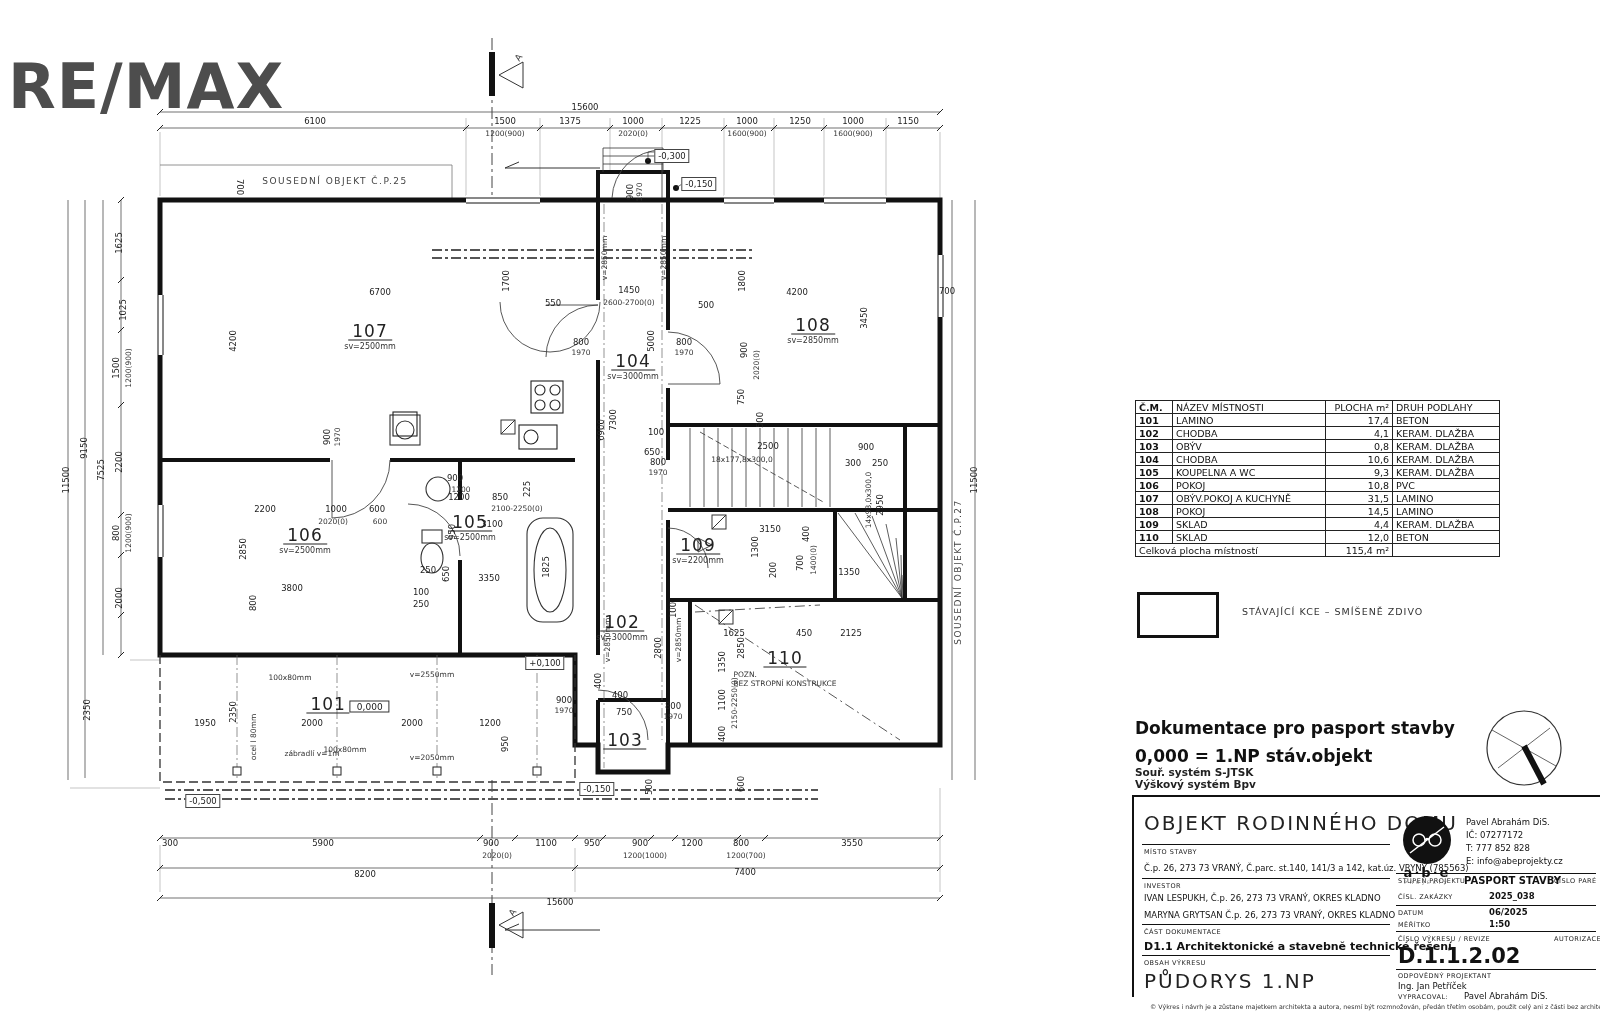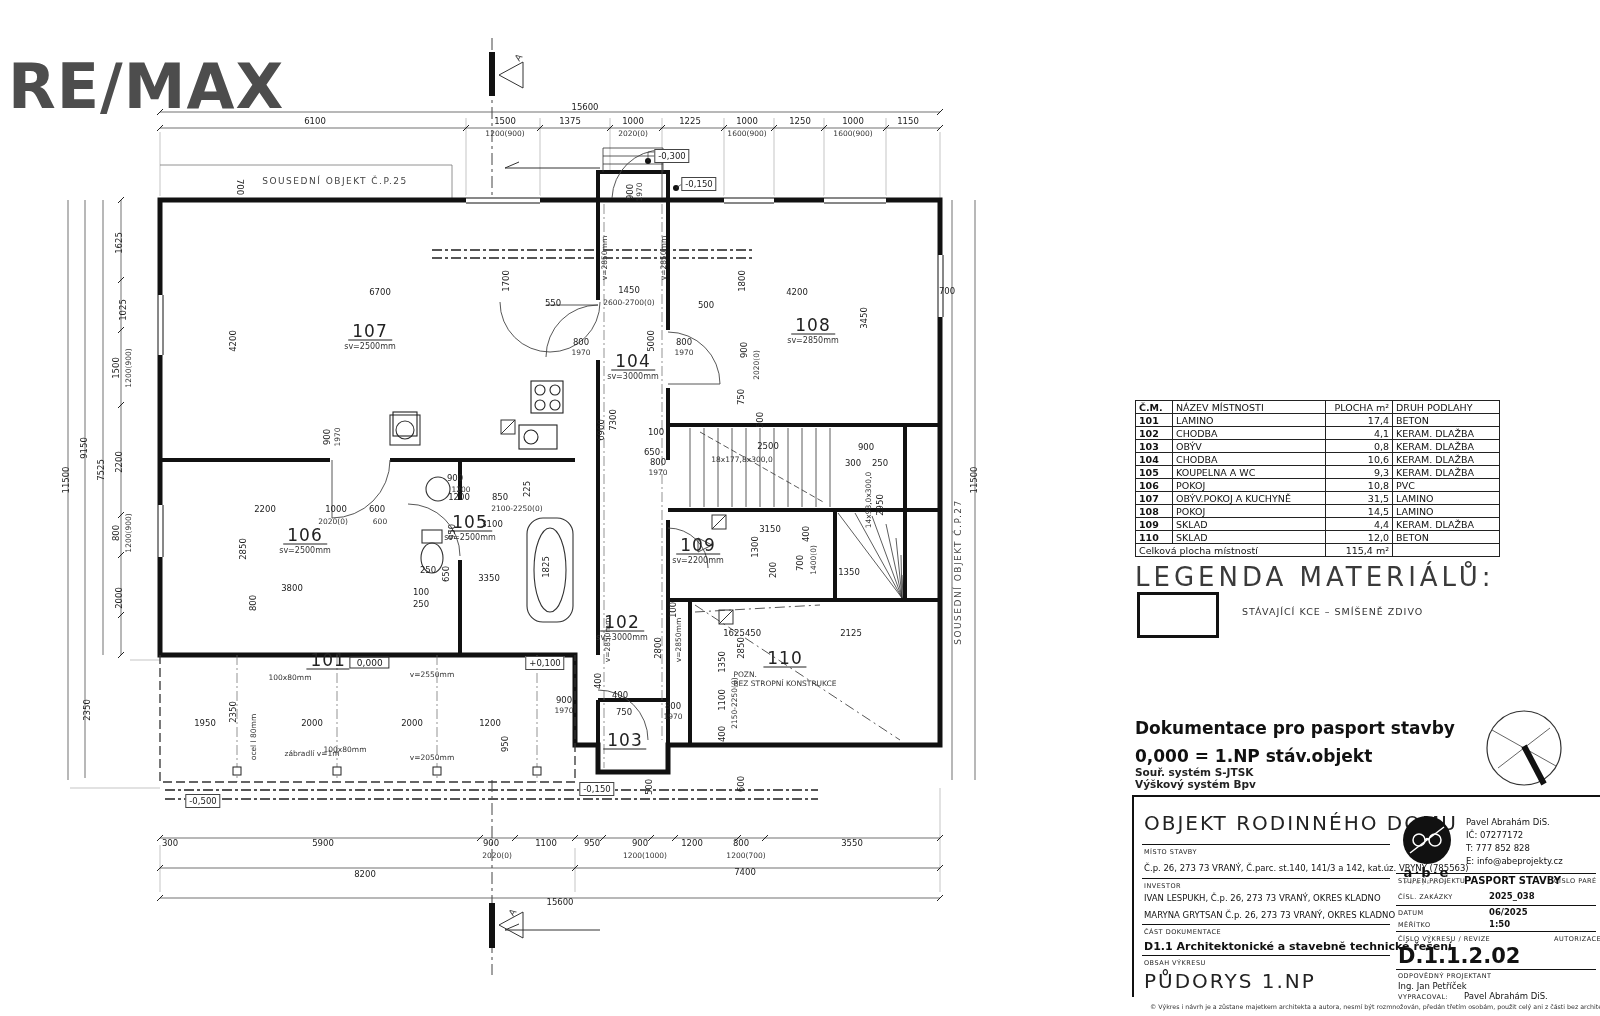--- a/index.html
+++ b/index.html
@@ -327,21 +327,21 @@
         <span class="pl dimsub" style="left: 678px; top: 640px; transform: translate(-50%, -50%) rotate(-90deg);">v=2850mm</span>
         <span class="pl dim" style="left: 673px; top: 610px; transform: translate(-50%, -50%) rotate(-90deg);">100</span>
         <span class="pl dim" style="left: 620px; top: 695px;">400</span>
         <span class="pl dim" style="left: 624px; top: 712px;">750</span>
         <span class="pl dim" style="left: 673px; top: 706px;">800</span>
         <span class="pl dimsub" style="left: 673px; top: 716px;">1970</span>
         <span class="pl dim" style="left: 598px; top: 681px; transform: translate(-50%, -50%) rotate(-90deg);">400</span>
         <span class="pl dim" style="left: 564px; top: 700px;">900</span>
         <span class="pl dimsub" style="left: 564px; top: 710px;">1970</span>
         <span class="pl dim" style="left: 734px; top: 633px;">1625</span>
-        <span class="pl dim" style="left: 753px; top: 633px;">450</span>
+        <span class="pl dim" style="left: 804px; top: 633px;">450</span>
         <span class="pl dim" style="left: 851px; top: 633px;">2125</span>
         <span class="pl dim" style="left: 722px; top: 662px; transform: translate(-50%, -50%) rotate(-90deg);">1350</span>
         <span class="pl dim" style="left: 741px; top: 648px; transform: translate(-50%, -50%) rotate(-90deg);">2850</span>
         <span class="pl dim" style="left: 722px; top: 700px; transform: translate(-50%, -50%) rotate(-90deg);">1100</span>
         <span class="pl dimsub" style="left: 734px; top: 703px; transform: translate(-50%, -50%) rotate(-90deg);">2150-2250(0)</span>
         <span class="pl dim" style="left: 722px; top: 734px; transform: translate(-50%, -50%) rotate(-90deg);">400</span>
         <span class="pl dimsub" style="left: 432px; top: 674px;">v=2550mm</span>
         <span class="pl dimsub" style="left: 290px; top: 677px;">100x80mm</span>
         <span class="pl dim" style="left: 205px; top: 723px;">1950</span>
         <span class="pl dim" style="left: 233px; top: 712px; transform: translate(-50%, -50%) rotate(-90deg);">2350</span>
@@ -360,21 +360,21 @@
         <div class="room" style="left: 370px; top: 336px;"><div class="rn">107</div><div class="rs">sv=2500mm</div></div>
         <div class="room" style="left: 633px; top: 366px;"><div class="rn">104</div><div class="rs">sv=3000mm</div></div>
         <div class="room" style="left: 813px; top: 330px;"><div class="rn">108</div><div class="rs">sv=2850mm</div></div>
         <div class="room" style="left: 305px; top: 540px;"><div class="rn">106</div><div class="rs">sv=2500mm</div></div>
         <div class="room" style="left: 470px; top: 527px;"><div class="rn">105</div><div class="rs">sv=2500mm</div></div>
         <div class="room" style="left: 698px; top: 550px;"><div class="rn">109</div><div class="rs">sv=2200mm</div></div>
         <div class="room" style="left: 622px; top: 627px;"><div class="rn">102</div><div class="rs">sv=3000mm</div></div>
         <div class="room" style="left: 625px; top: 740px;"><div class="rn">103</div></div>
         <div class="room" style="left: 785px; top: 668px;"><div class="rn">110</div><div class="rnote" style="white-space: pre;">POZN.
 BEZ STROPNÍ KONSTRUKCE</div></div>
-        <div class="room" style="left: 348px; top: 660px;"><div class="rn">101</div><div class="rb">0,000</div></div>
+        <div class="room" style="left: 348px; top: 704px;"><div class="rn">101</div><div class="rb">0,000</div></div>
       </div>
   </div>
 
   <table class="legend" style="left:1135px;top:400px;">
     <thead>
         <tr id="legend-head">
           <th class="num">Č.M.</th>
           <th class="name">NÁZEV MÍSTNOSTI</th>
           <th class="area">PLOCHA m²</th>
           <th class="floor">DRUH PODLAHY</th>
@@ -444,21 +444,20 @@
       </tbody>
     <tfoot>
         <tr>
       <td colspan="2">Celková plocha místností</td>
       <td class="area">115,4 m²</td>
       <td class="floor"></td>
     </tr>
       </tfoot>
   </table>
 
-  <div class="cadtitle" style="left:1135px;top:562px;">LEGENDA MATERIÁLŮ:</div>
   <div class="swatch" style="left:1137px;top:592px;width:76px;height:40px;"></div>
   <div class="swlabel" style="left:1242px;top:606px;">STÁVAJÍCÍ KCE – SMÍŠENĚ ZDIVO</div>
 
   <div class="docl1" style="left:1135px;top:718px;">Dokumentace pro pasport stavby</div>
   <div class="docl2" style="left:1135px;top:746px;">0,000 = 1.NP stáv.objekt</div>
   <div class="docsm" style="left:1135px;top:766px;">Souř. systém S-JTSK</div>
   <div class="docsm" style="left:1135px;top:778px;">Výškový systém Bpv</div>
 
   <svg width="86" height="92" style="position:absolute;left:1482px;top:702px;">
     <circle cx="42" cy="46" r="37" stroke="#333" stroke-width="1.2" fill="none"></circle>

